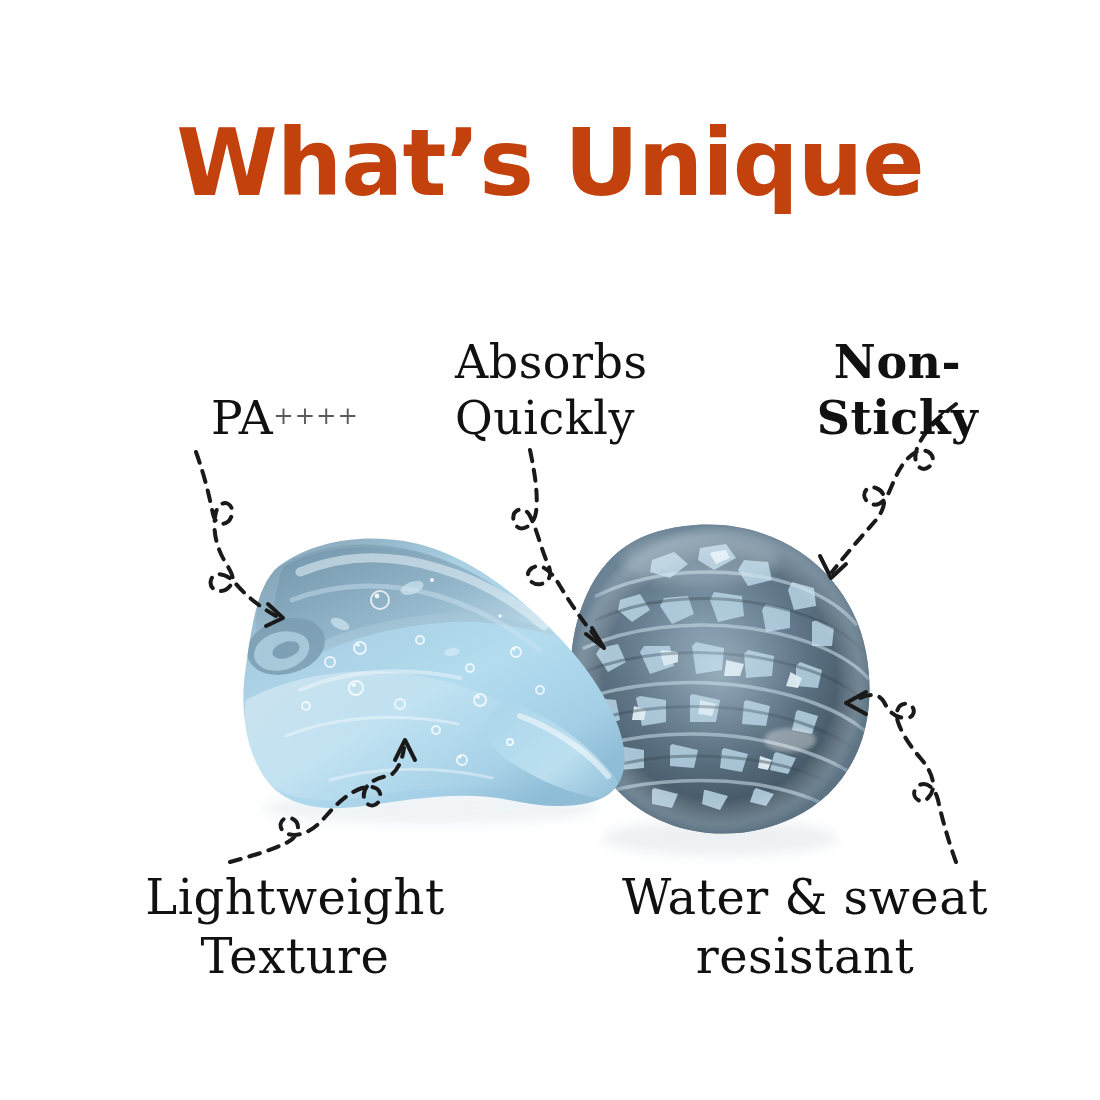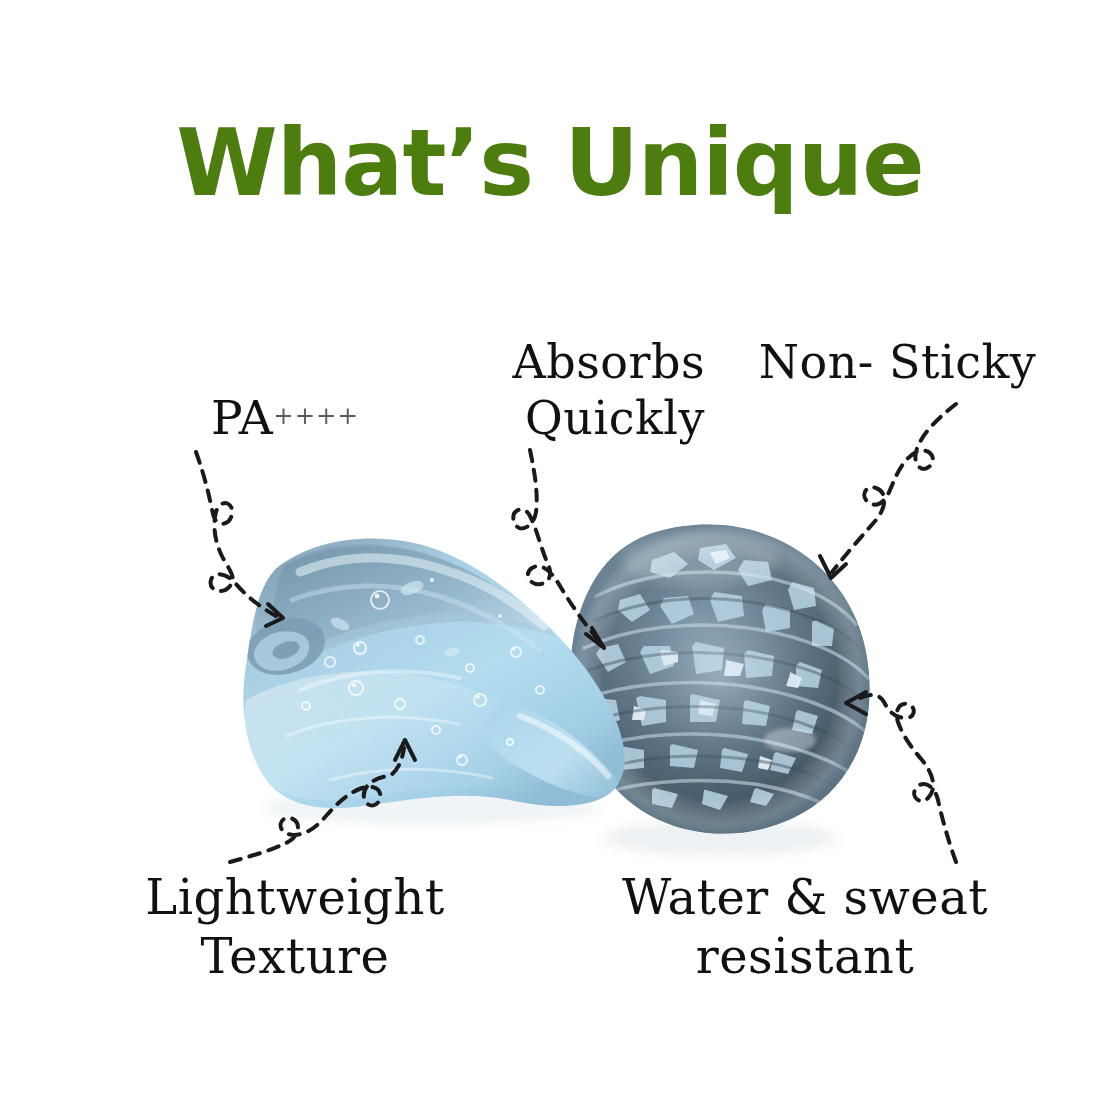--- a/index.html
+++ b/index.html
@@ -24,21 +24,21 @@
     position: absolute;
     left: 0;
     top: 118px;
     width: 1100px;
     text-align: center;
     font-family: "DejaVu Sans", sans-serif;
     font-weight: 700;
     font-size: 92px;
     line-height: 1.0;
     letter-spacing: -1px;
-    color: #4d7c0f;
+    color: #c2410c;
     white-space: nowrap;
   }
 
   
   .label {
     position: absolute;
     font-family: "DejaVu Serif", "Liberation Serif", serif;
     font-weight: 400;
     color: #111111;
     line-height: 1.22;
@@ -57,28 +57,29 @@
     top: 332px;
     width: 270px;
     font-size: 47px;
     text-align: center;
   }
   #label-absorbs {
     left: 455px;
     top: 334px;
     width: 250px;
     font-size: 46px;
-    text-align: right;
+    text-align: left;
   }
   #label-nonsticky {
     left: 745px;
     top: 334px;
     width: 305px;
     font-size: 46px;
     text-align: center;
+    font-weight: bold;
   }
   #label-lightweight {
     left: 135px;
     top: 868px;
     width: 320px;
     font-size: 48px;
     text-align: center;
   }
   #label-water {
     left: 605px;

